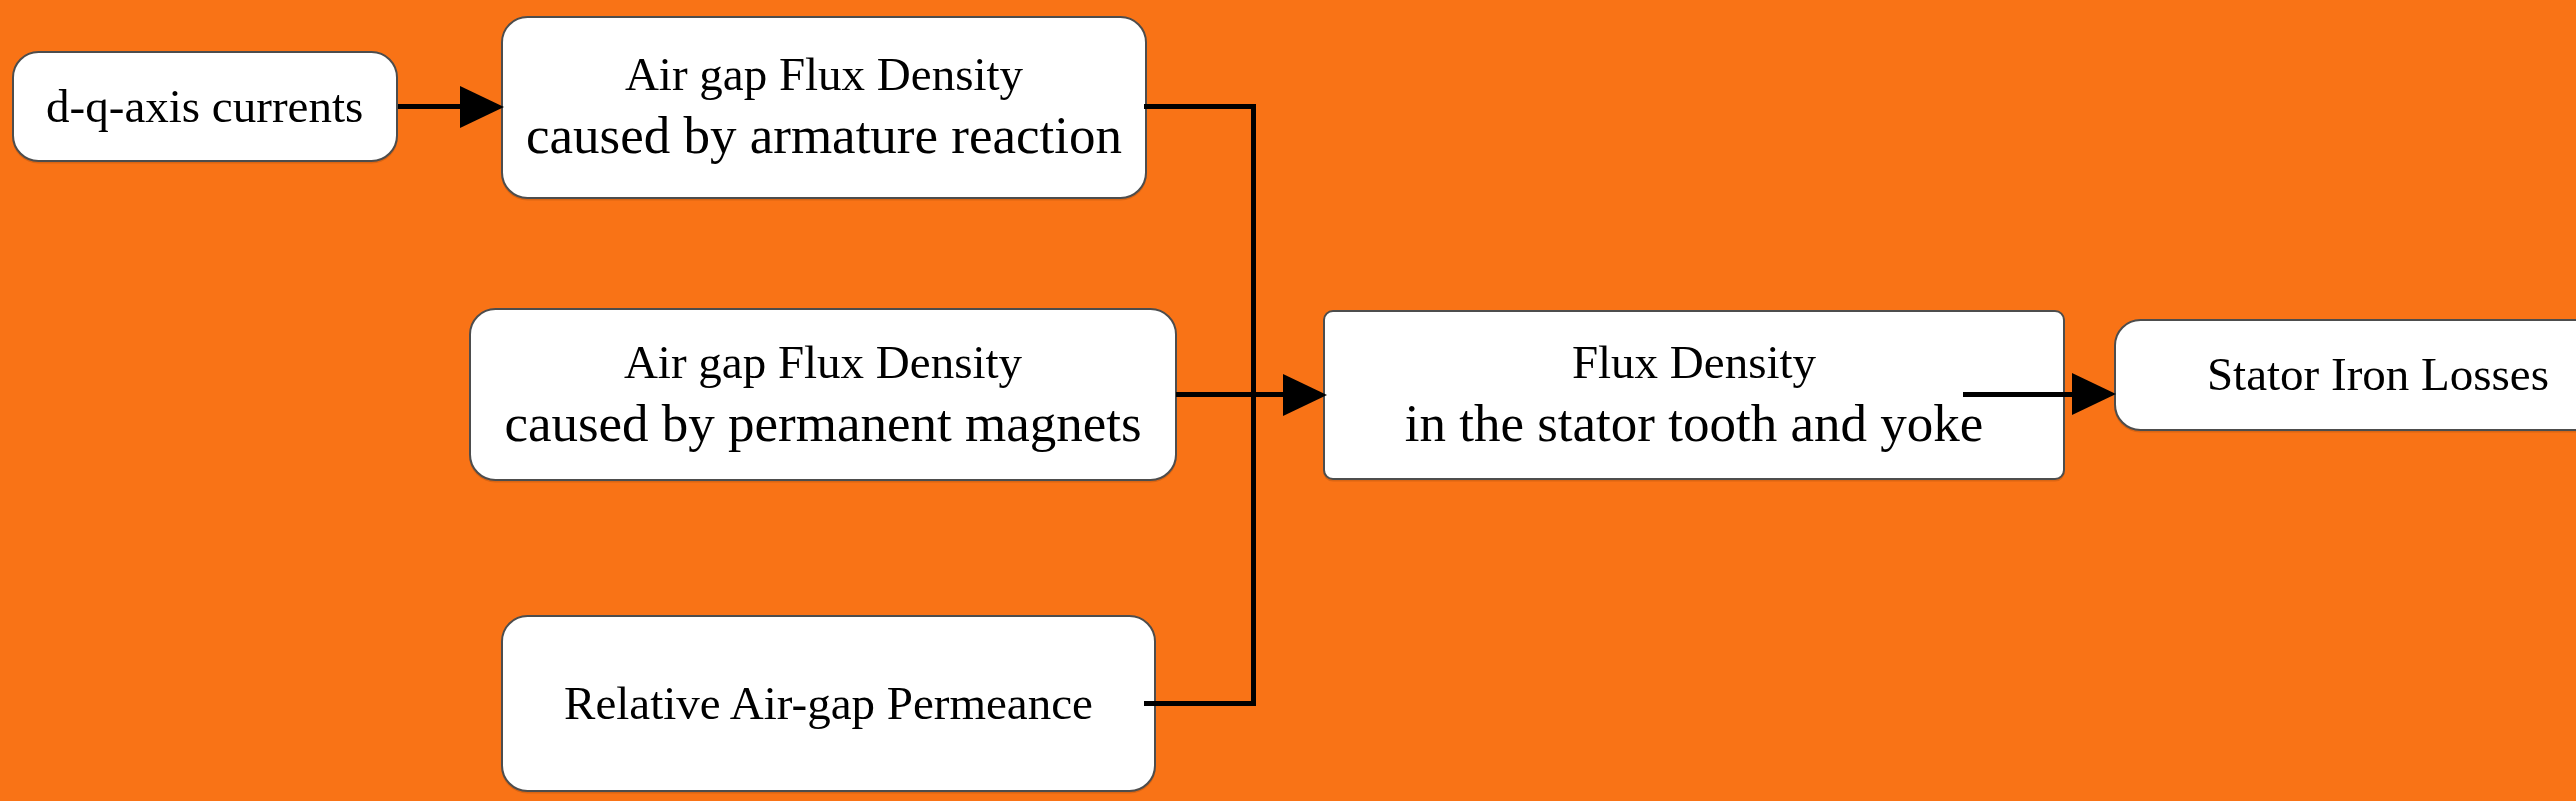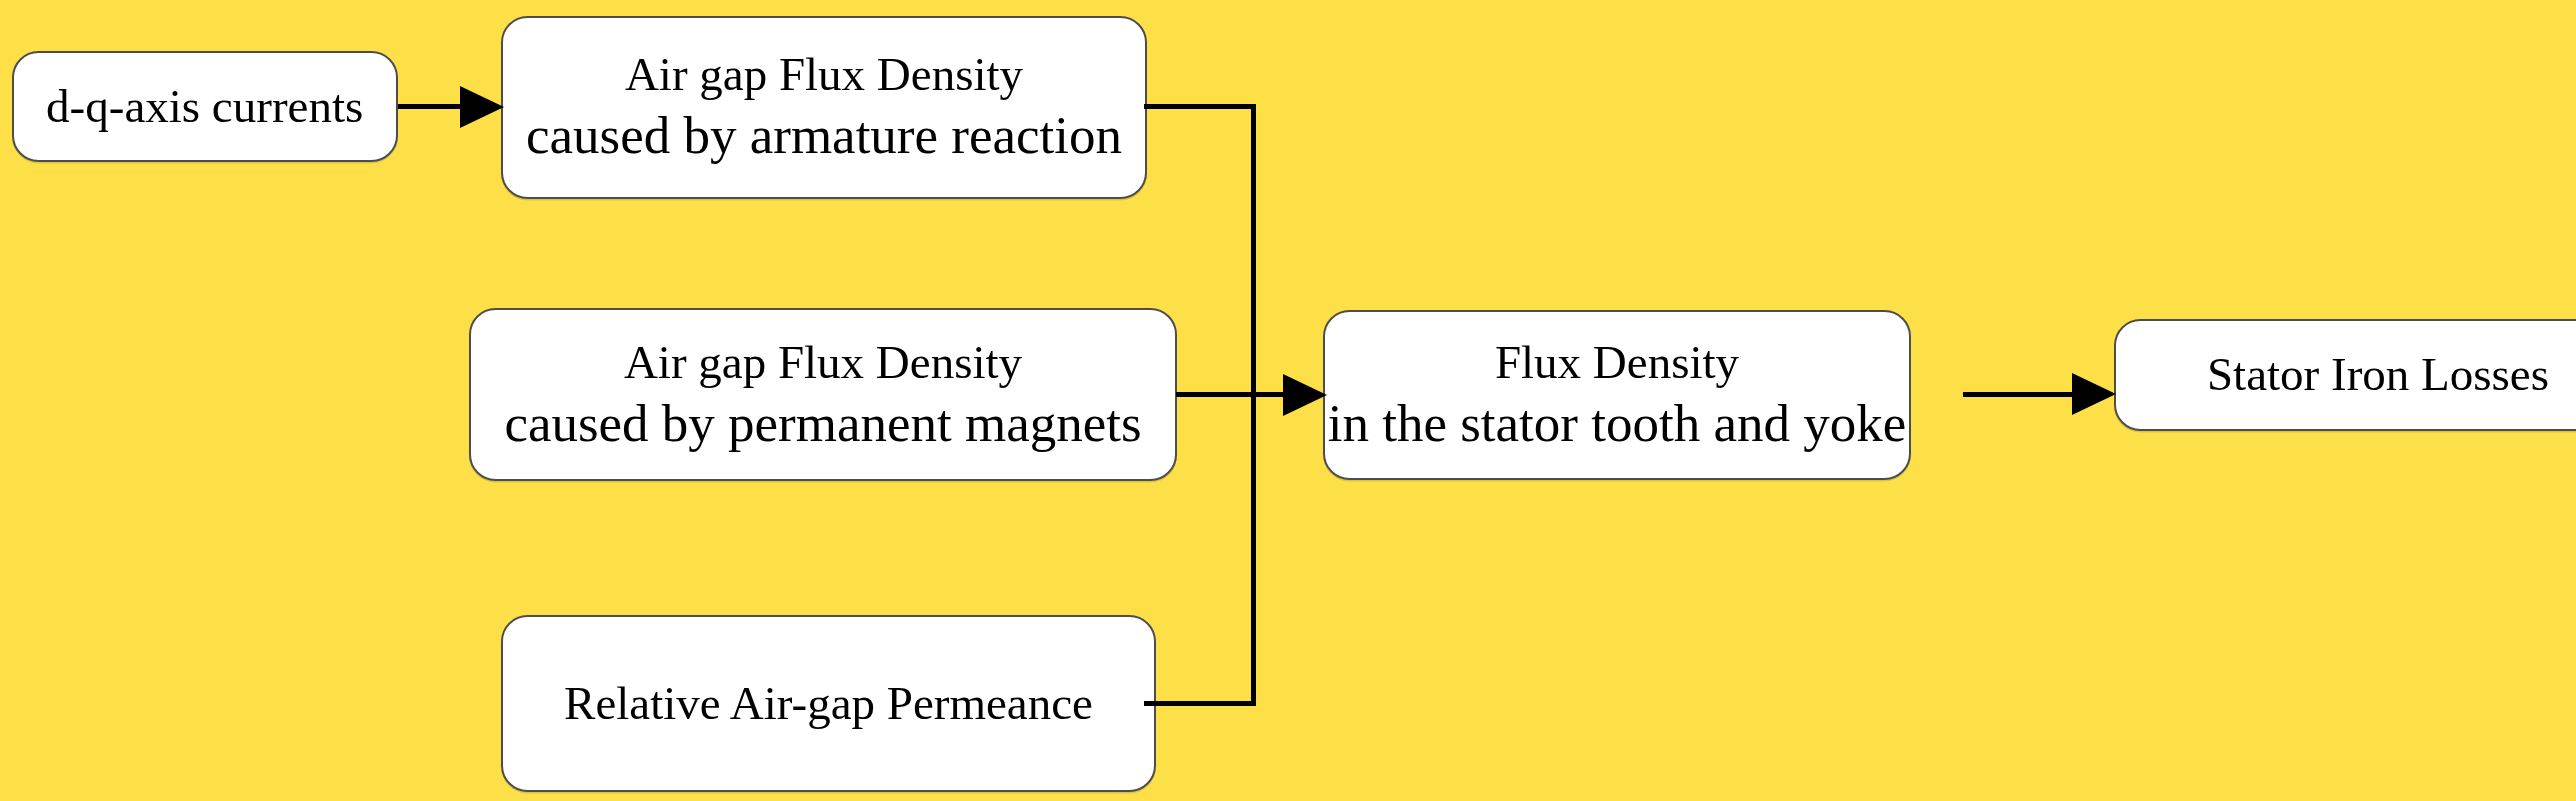--- a/index.html
+++ b/index.html
@@ -4,21 +4,21 @@
 <style>
   html, body {
     margin: 0;
     padding: 0;
     background: #ffffff;
   }
   .stage {
     position: relative;
     width: 2576px;
     height: 801px;
-    background: #fde047;
+    background: #f97316;
     overflow: hidden;
     font-family: "Liberation Serif", "DejaVu Serif", serif;
     color: #000000;
   }
   .node {
     position: absolute;
     box-sizing: border-box;
     background: #ffffff;
     border: 2.3px solid #4d4d4d;
     border-radius: 26.5px;
@@ -55,21 +55,21 @@
     border-top: 21px solid transparent;
     border-bottom: 21px solid transparent;
     border-left: 44px solid #000000;
   }
 
   
   #node-dq        { left: 11.7px;   top: 51px;  width: 386px; height: 111px; }
   #node-armature  { left: 501px;  top: 15.6px;  width: 646px; height: 183px; }
   #node-pm        { left: 469px;  top: 308px; width: 708px; height: 173px; }
   #node-permeance { left: 501px;  top: 615px; width: 655px; height: 177px; }
-  #node-stator    { left: 1323px; top: 310px; width: 588px; height: 170px; }
+  #node-stator    { left: 1323px; top: 310px; width: 742px; height: 170px; border-radius: 10px; }
   #node-losses    { left: 2114px; top: 319px; width: 528px; height: 112px; }
 
   
   #edge-a-line   { left: 398px;  top: 104px; width: 72px;  height: 5.4px; }
   #edge-a-head   { left: 460px;  top: 86px; }
   #edge-b-line   { left: 1144px; top: 104px; width: 112px; height: 5.4px; }
   #merge-v-line  { left: 1251px; top: 104px; width: 5.4px;   height: 602px; }
   #edge-c-line   { left: 1176px; top: 392px; width: 111px; height: 5.4px; }
   #edge-c-head   { left: 1283px; top: 374px; }
   #edge-d-line   { left: 1144px; top: 701px; width: 112px; height: 5.4px; }

